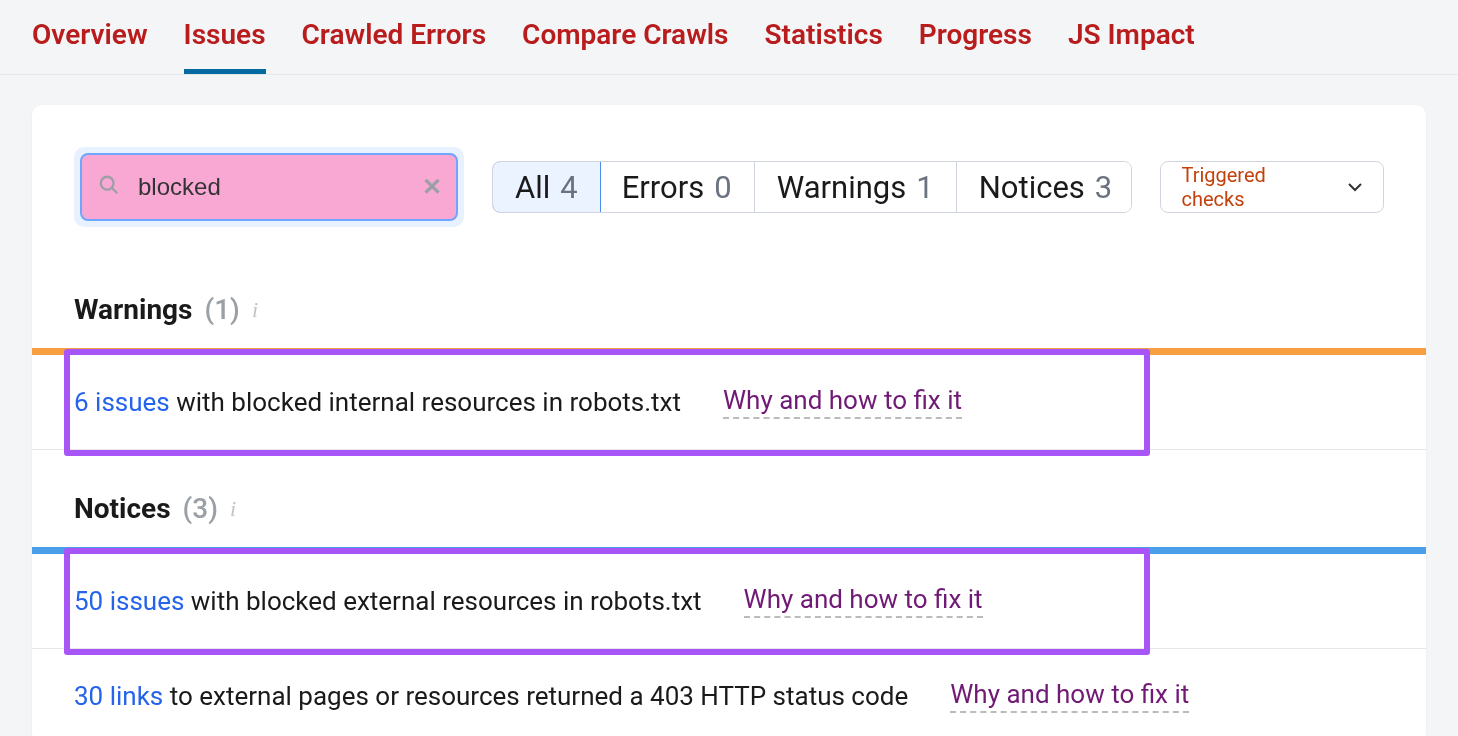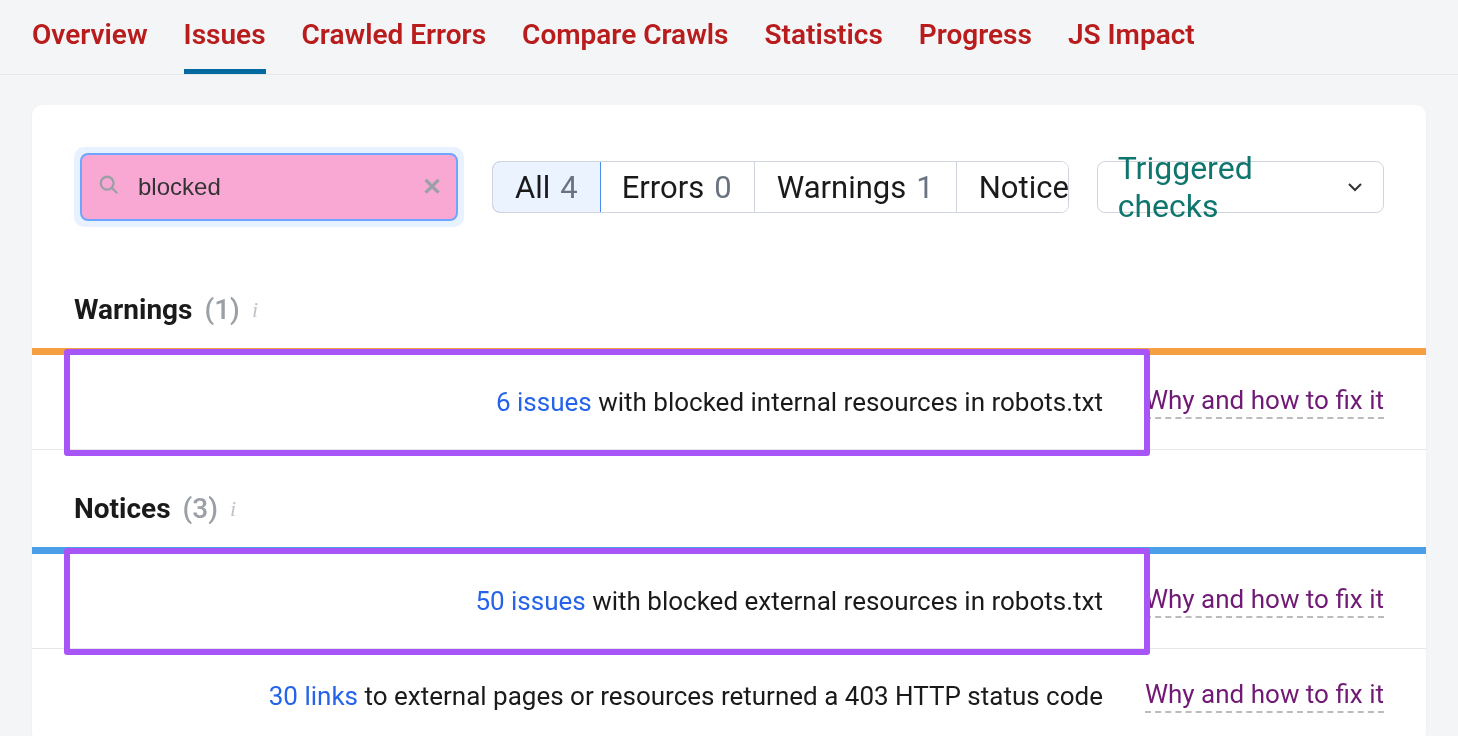--- a/index.html
+++ b/index.html
@@ -109,22 +109,22 @@
       color: #6b7280;
     }
     .triggered {
       margin-left: auto;
       display: flex;
       align-items: center;
       height: 52px;
       padding: 0 20px;
       border: 1px solid #d0d5dd;
       border-radius: 8px;
-      color: #0f766e;
-      font-size: 32px;
+      color: #c2410c;
+      font-size: 20px;
       cursor: pointer;
       gap: 14px;
     }
     .chev {
       font-size: 14px;
     }
     .section-header {
       display: flex;
       align-items: center;
       gap: 12px;
@@ -151,21 +151,20 @@
     .stripe.orange { background: #f59e42; }
     .stripe.blue { background: #4a9fe8; }
     .issue-row {
       display: flex;
       align-items: center;
       padding: 30px 42px;
       font-size: 26px;
       border-bottom: 1px solid #e5e7eb;
       gap: 42px;
       position: relative;
-      justify-content: flex-end;
     }
     .issue-row:last-child {
       border-bottom: none;
     }
     .issue-text {
       color: #1a1a1a;
     }
     .issue-link {
       color: #2563eb;
     }

